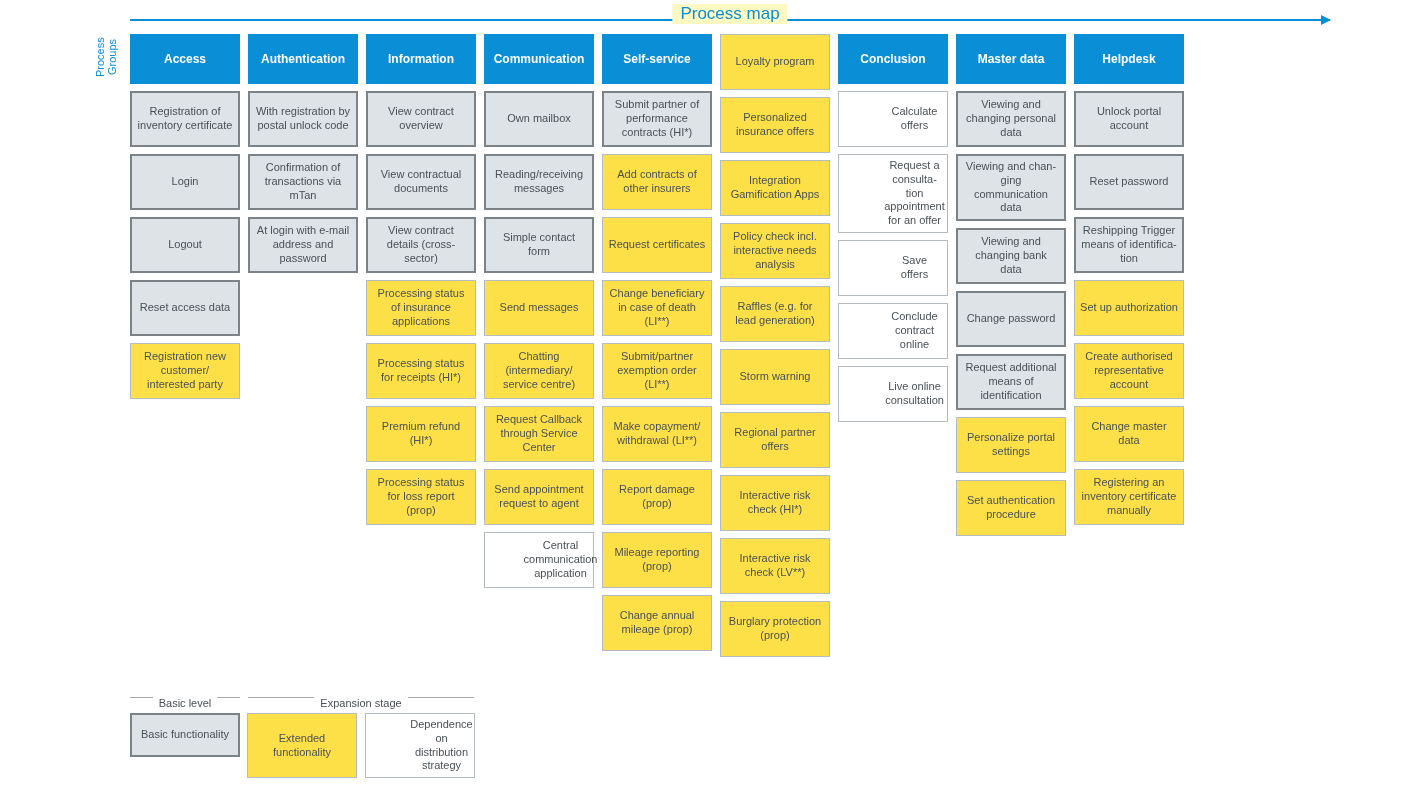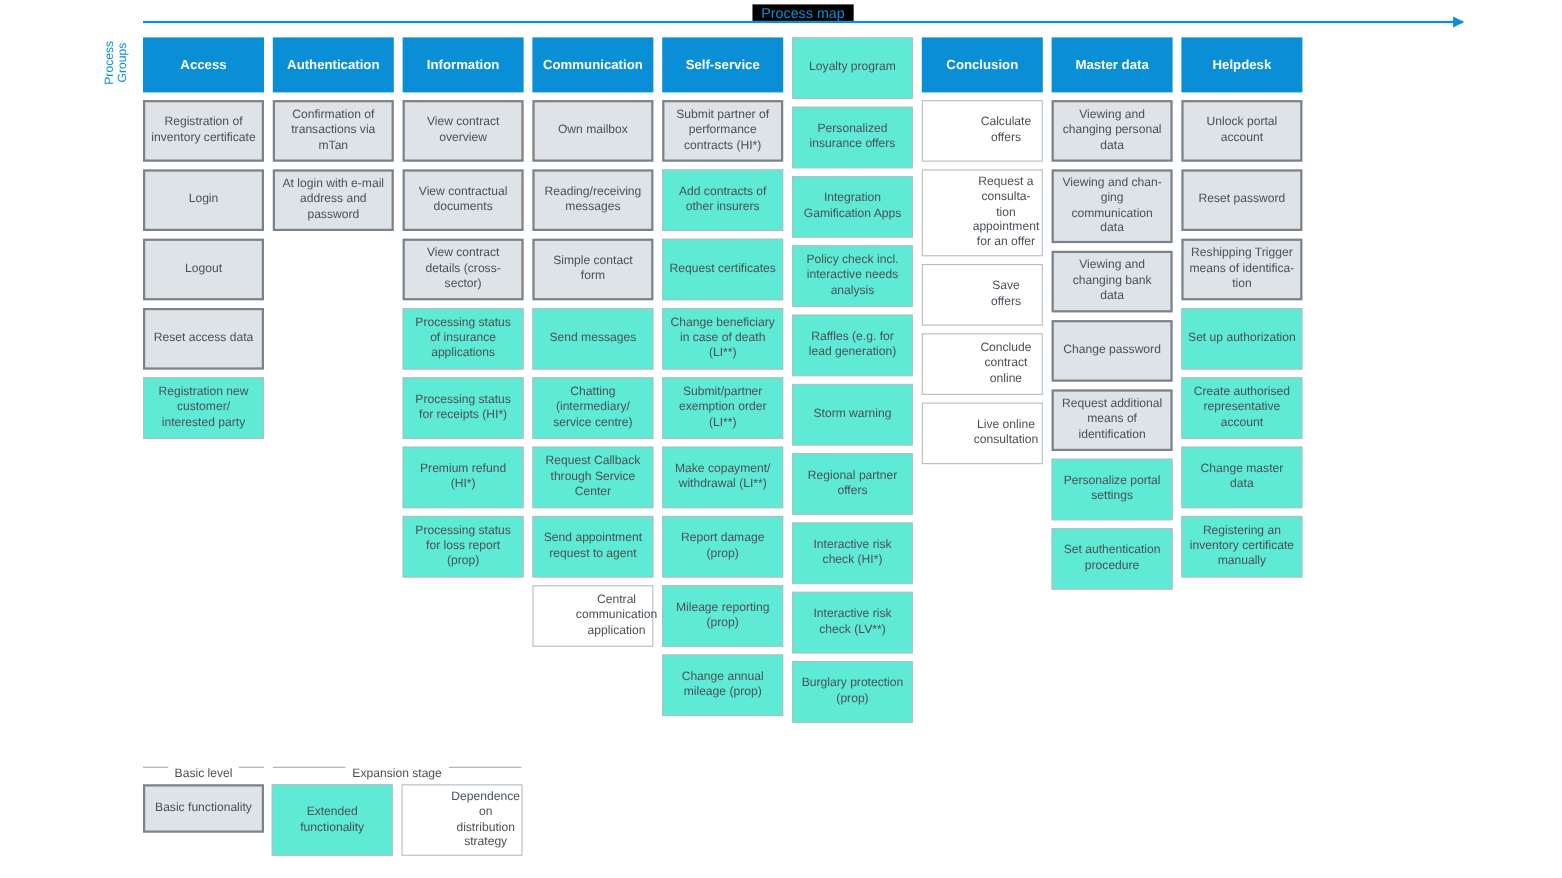--- a/index.html
+++ b/index.html
@@ -31,24 +31,24 @@
     transform: translateY(-50%);
     border-left: 10px solid #0a8ed6;
     border-top: 5px solid transparent;
     border-bottom: 5px solid transparent;
   }
   .arrow-label {
     position: absolute;
     left: 50%;
     transform: translateX(-50%);
     top: -6px;
-    background: #000000;
+    background: #fef9c3;
     padding: 0 8px;
     color: #0a8ed6;
-    font-size: 13px;
+    font-size: 17px;
   }
   .grid {
     display: flex;
     gap: 8px;
     align-items: flex-start;
   }
   .side-label {
     writing-mode: vertical-rl;
     transform: rotate(180deg);
     color: #0a8ed6;
@@ -85,21 +85,21 @@
     text-align: center;
     display: flex;
     align-items: center;
     justify-content: center;
     padding: 4px 5px;
     line-height: 1.25;
     min-height: 56px;
     color: #4a5157;
   }
   .basic { background: #dde3e6; border: 2px solid #7b8389; }
-  .ext   { background: #5eead4; border: 1px solid #b5bcc1; }
+  .ext   { background: #fde047; border: 1px solid #b5bcc1; }
   .dist  { background: #ffffff; border: 1px solid #b5bcc1; padding-left: 48px; }
 
   .legend {
     margin-top: 40px;
     margin-left: 40px;
     display: flex;
     align-items: flex-start;
     gap: 8px;
   }
   .legend-group { display: flex; flex-direction: column; align-items: center; width: 110px; gap: 4px; }
@@ -127,20 +127,21 @@
 <div class="col">
       <div class="hdr">Access</div>
       <div class="cell basic">Registration of inventory certificate</div>
       <div class="cell basic">Login</div>
       <div class="cell basic">Logout</div>
       <div class="cell basic">Reset access data</div>
       <div class="cell ext">Registration new customer/ interested party</div>
     </div>
     <div class="col">
       <div class="hdr">Authentication</div>
+      <div class="cell basic">With registration by postal unlock code</div>
       <div class="cell basic">Confirmation of transactions via mTan</div>
       <div class="cell basic">At login with e-mail address and password</div>
     </div>
     <div class="col">
       <div class="hdr">Information</div>
       <div class="cell basic">View contract overview</div>
       <div class="cell basic">View contractual documents</div>
       <div class="cell basic">View contract details (cross-sector)</div>
       <div class="cell ext">Processing status of insurance applications</div>
       <div class="cell ext">Processing status for receipts (HI*)</div>

